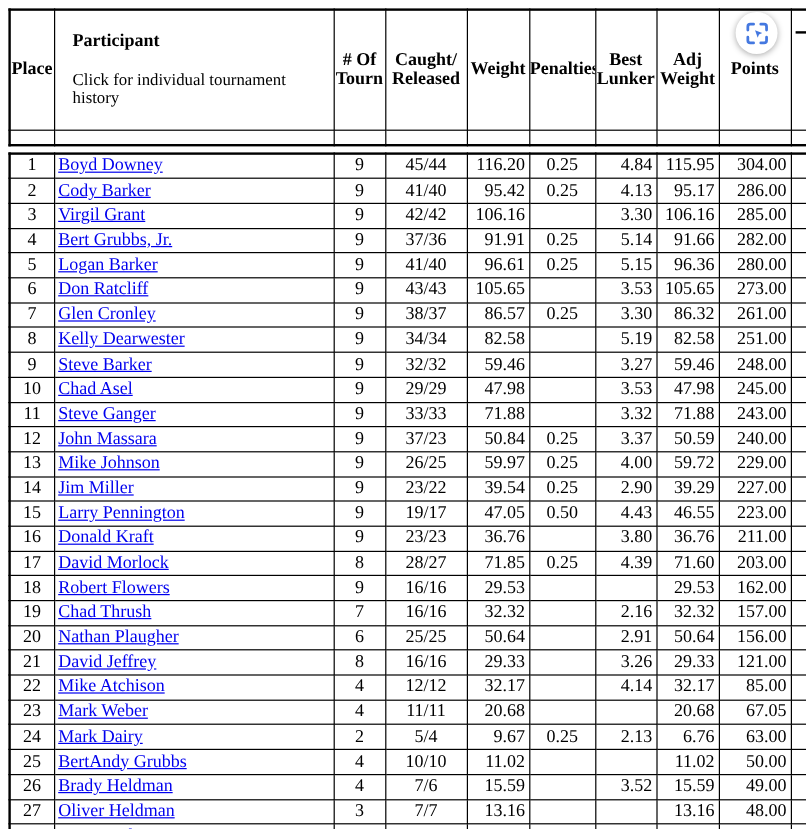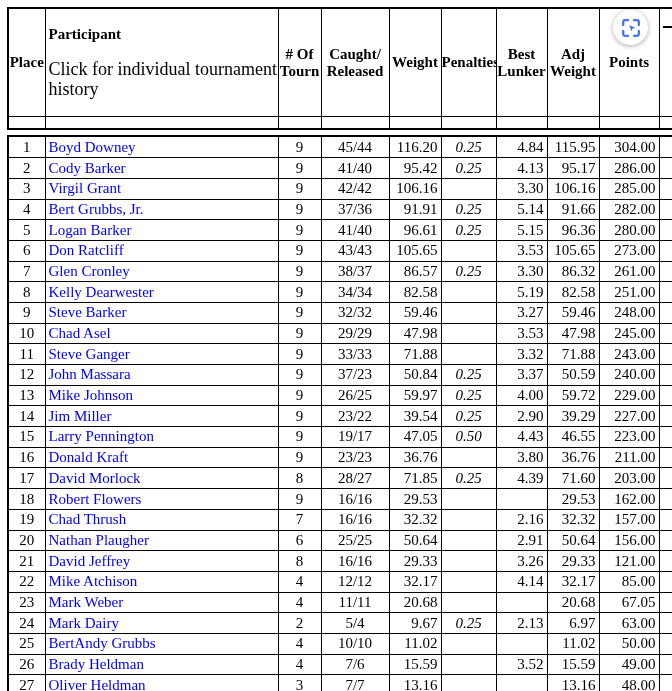--- a/index.html
+++ b/index.html
@@ -7,33 +7,33 @@
     width:672px;height:691px;overflow:hidden;position:relative;
     background:#ffffff;
     font-family:"Liberation Serif","DejaVu Serif",serif;
   }
   .wrap{position:absolute;left:7px;top:7px;width:672px;}
   table{border-collapse:collapse;table-layout:fixed;width:672px;border:2px solid #000;}
   td,th{border:1px solid #000;overflow:hidden;padding:0;}
   
   .hdr-table th{height:36px;vertical-align:middle;text-align:center;
     font-size:15px;font-weight:bold;line-height:1.12;white-space:pre-line;color:#000;}
-  .hdr-table .th-participant{text-align:left;vertical-align:middle;padding-left:3px;}
+  .hdr-table .th-participant{text-align:left;vertical-align:middle;padding-left:15px;}
   .th-participant .main{font-size:15px;font-weight:bold;line-height:1.1;}
-  .th-participant .note{font-size:18px;font-weight:normal;line-height:1.1;margin-top:1px;}
+  .th-participant .note{font-size:14px;font-weight:normal;line-height:1.1;margin-top:1px;}
   .hdr-table .empty-row td{height:11px;}
   
   .data-table{margin-top:5px;}
   .data-table td{height:19.7px;font-size:15px;line-height:1;vertical-align:middle;color:#000;}
   .c-place{text-align:center;}
   .c-name{text-align:left;padding-left:3px !important;}
-  .c-name a{color:#0000ee;cursor:pointer;}
+  .c-name a{color:#0000ee;text-decoration:underline;cursor:pointer;}
   .c-center{text-align:center;}
   .c-num{text-align:right;padding-right:3px !important;}
-  .c-pen{text-align:center;font-style:italic;}
+  .c-pen{text-align:center;}
   
   .capture-badge{
     position:absolute;left:613px;top:10px;width:35px;height:35px;border-radius:50%;
     background:#ffffff;box-shadow:0 1px 5px rgba(0,0,0,0.35);
     display:flex;align-items:center;justify-content:center;cursor:pointer;z-index:5;
   }
   
   .edge-dash{position:absolute;left:663px;top:26px;width:9px;height:2px;background:#000;}
 </style>
 </head>
@@ -380,21 +380,21 @@
           <td></td>
         </tr>
         <tr>
           <td class="c-place">24</td>
           <td class="c-name"><a>Mark Dairy</a></td>
           <td class="c-center">2</td>
           <td class="c-center">5/4</td>
           <td class="c-num">9.67</td>
           <td class="c-pen">0.25</td>
           <td class="c-num">2.13</td>
-          <td class="c-num">6.97</td>
+          <td class="c-num">6.76</td>
           <td class="c-num">63.00</td>
           <td></td>
         </tr>
         <tr>
           <td class="c-place">25</td>
           <td class="c-name"><a>BertAndy Grubbs</a></td>
           <td class="c-center">4</td>
           <td class="c-center">10/10</td>
           <td class="c-num">11.02</td>
           <td class="c-pen"></td>

